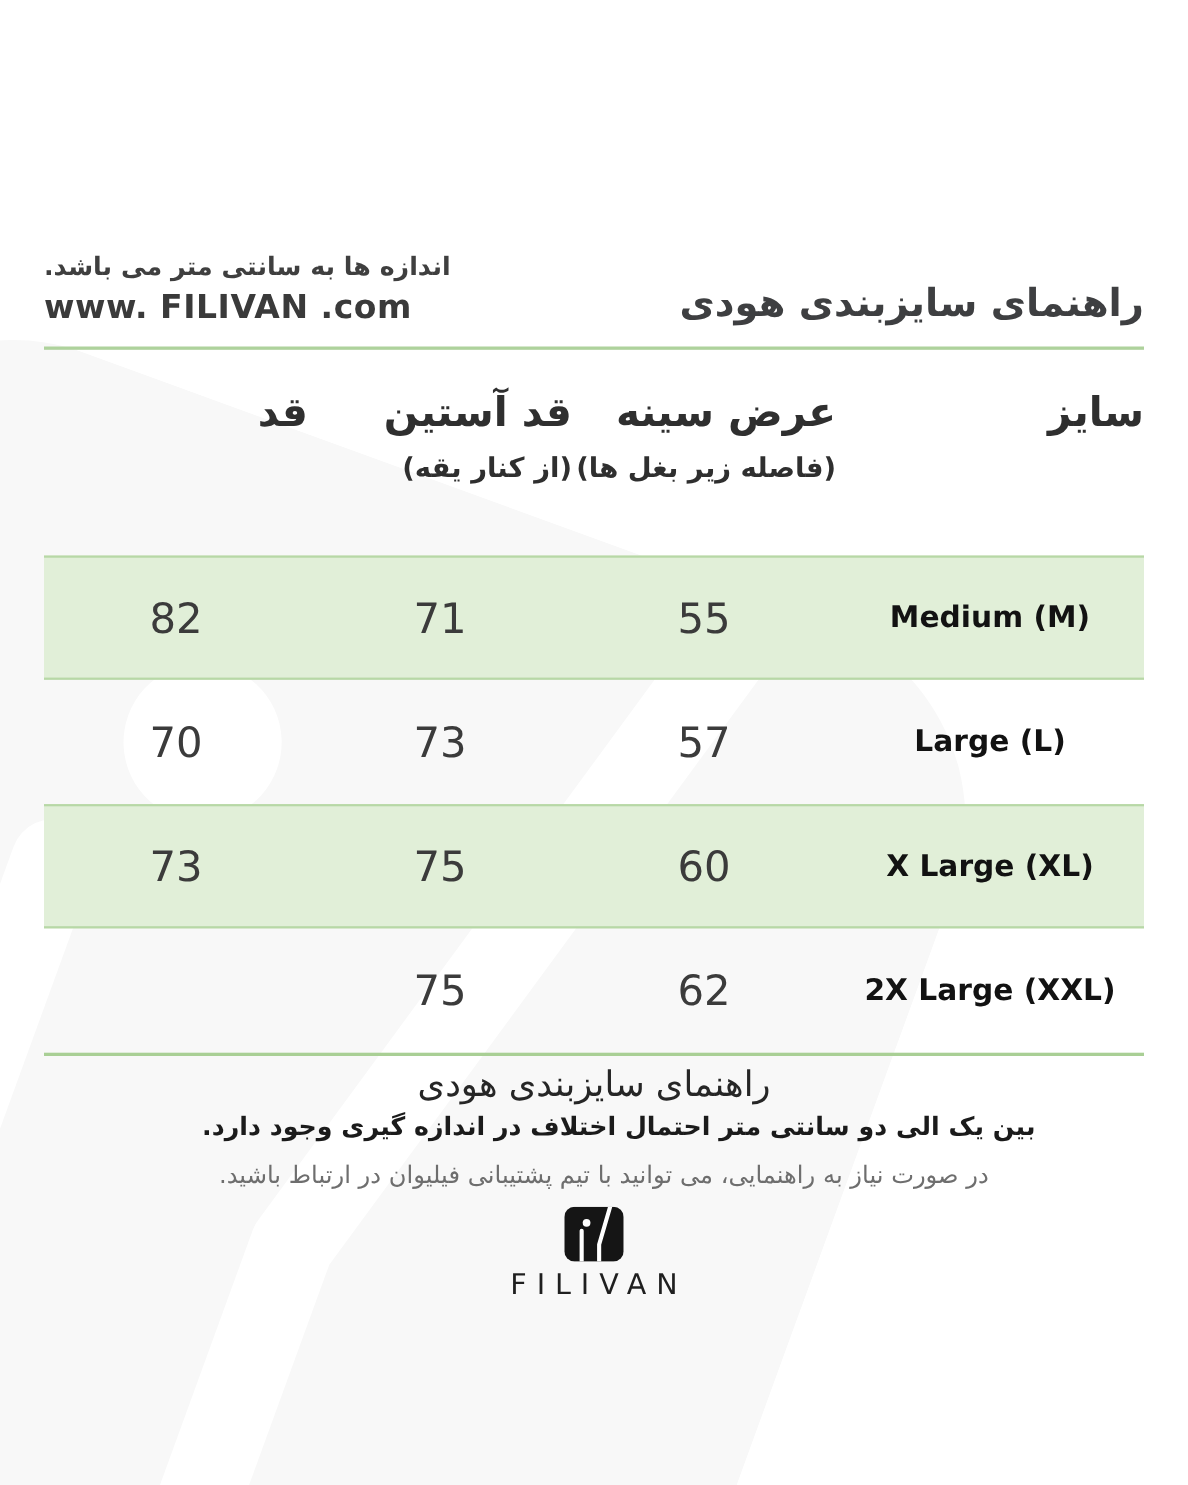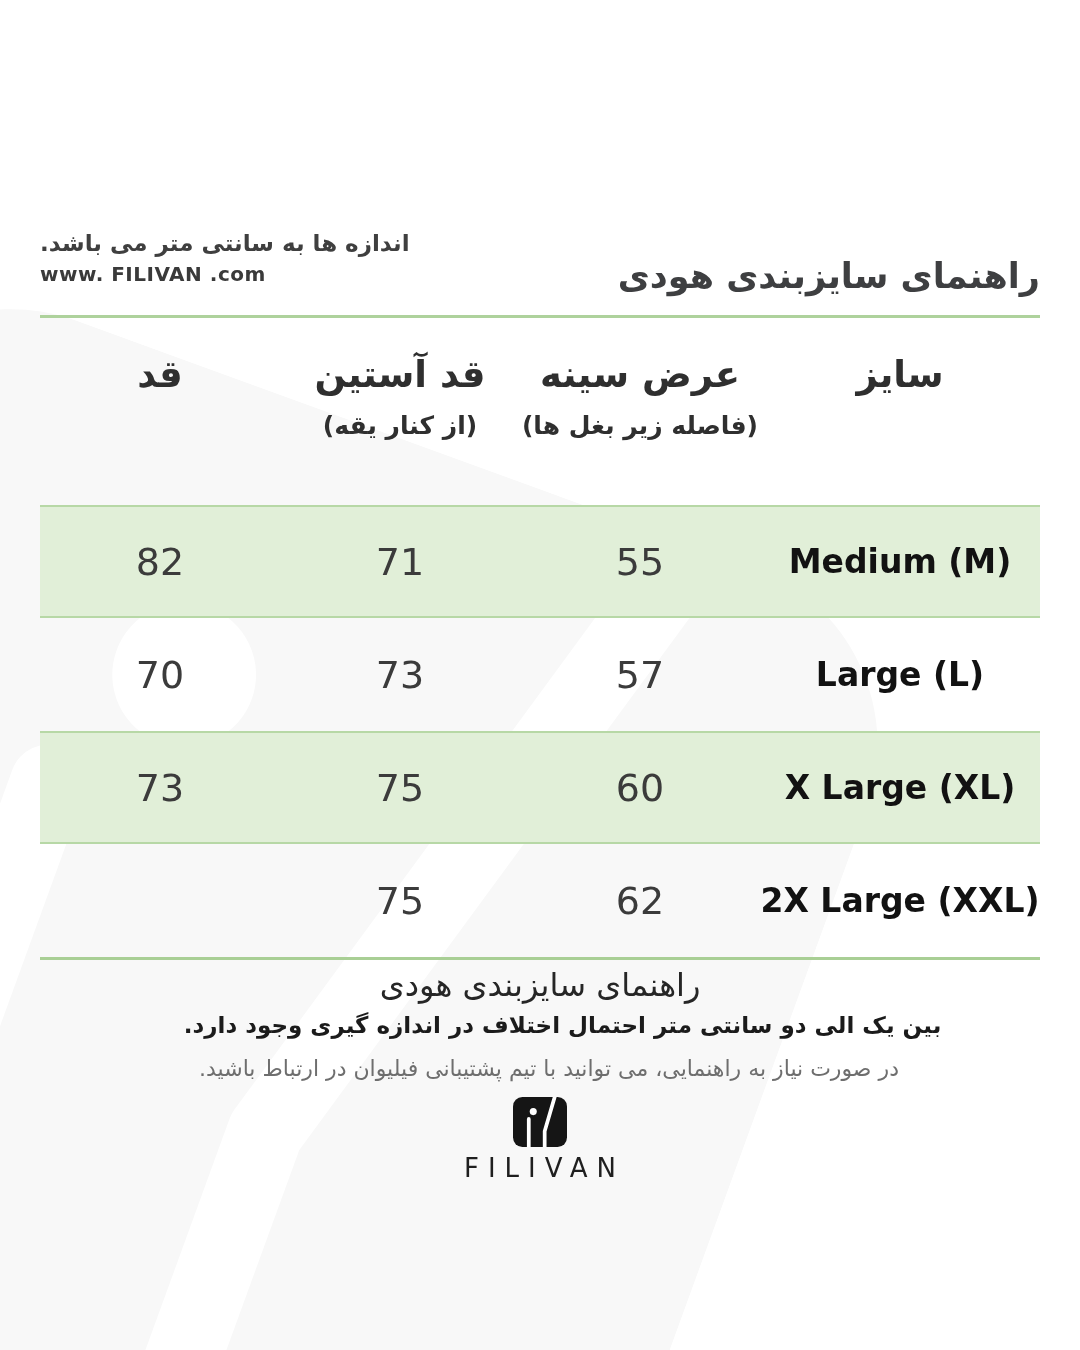--- a/index.html
+++ b/index.html
@@ -18,35 +18,35 @@
     width:1100px;height:1015px;
     transform:rotate(20deg);
     color:#f8f8f8;
     z-index:0;
     pointer-events:none;
   }
   .content{position:relative;z-index:1;}
   
   .header-left{position:absolute;left:40px;top:230px;text-align:left;}
   .units-note{font-size:23px;font-weight:600;color:#3f3f3f;direction:rtl;text-align:left;}
-  .website{font-size:20px;font-weight:600;color:#3a3a3a;margin-top:6px;letter-spacing:.5px;}
+  .website{font-size:30px;font-weight:600;color:#3a3a3a;margin-top:6px;letter-spacing:.5px;}
   .page-title{position:absolute;right:40px;top:256px;margin:0;font-size:35px;font-weight:700;color:#3e3f41;direction:rtl;}
   .header-rule{position:absolute;left:40px;right:40px;top:315px;height:3px;background:#aed29c;}
   
   .size-table{position:absolute;left:40px;right:40px;top:330px;direction:rtl;border-bottom:3px solid #a9cf95;}
   .t-head,.t-row{display:grid;grid-template-columns:28% 24% 24% 24%;}
   .t-head{height:175px;}
-  .h-cell{text-align:center;padding-top:24px;}
+  .h-cell{padding-top:24px;}
   .h-main{font-size:37px;font-weight:700;color:#2f2f2f;line-height:1.15;}
   .h-sub{font-size:25px;font-weight:700;color:#2f2f2f;margin-top:14px;}
   .t-row{height:113px;align-items:center;box-sizing:border-box;}
   .t-row.green{background:rgba(223,238,213,.93);border-top:2px solid #b7d8a6;border-bottom:2px solid #b7d8a6;}
   .cell{text-align:center;}
   .cell.num{font-size:38px;font-weight:400;color:#3b3b3b;}
-  .cell.size{font-size:33px;font-weight:600;color:#121212;direction:ltr;}
+  .cell.size{font-size:27px;font-weight:600;color:#121212;direction:ltr;}
   
   .footer{position:absolute;left:0;right:0;top:966px;text-align:center;}
   .f-title{font-size:32px;font-weight:400;color:#262626;direction:rtl;}
   .f-note{font-size:23px;font-weight:700;color:#1b1b1b;direction:rtl;margin-top:8px;padding-left:45px;}
   .f-support{font-size:22px;font-weight:400;color:#6e6e6e;direction:rtl;margin-top:18px;padding-left:18px;}
   .f-logo{margin-top:16px;}
   .f-brand{font-size:26px;font-weight:400;color:#1f1f1f;letter-spacing:9px;margin-right:-9px;margin-top:2px;}
 </style>
 </head>
 <body>

